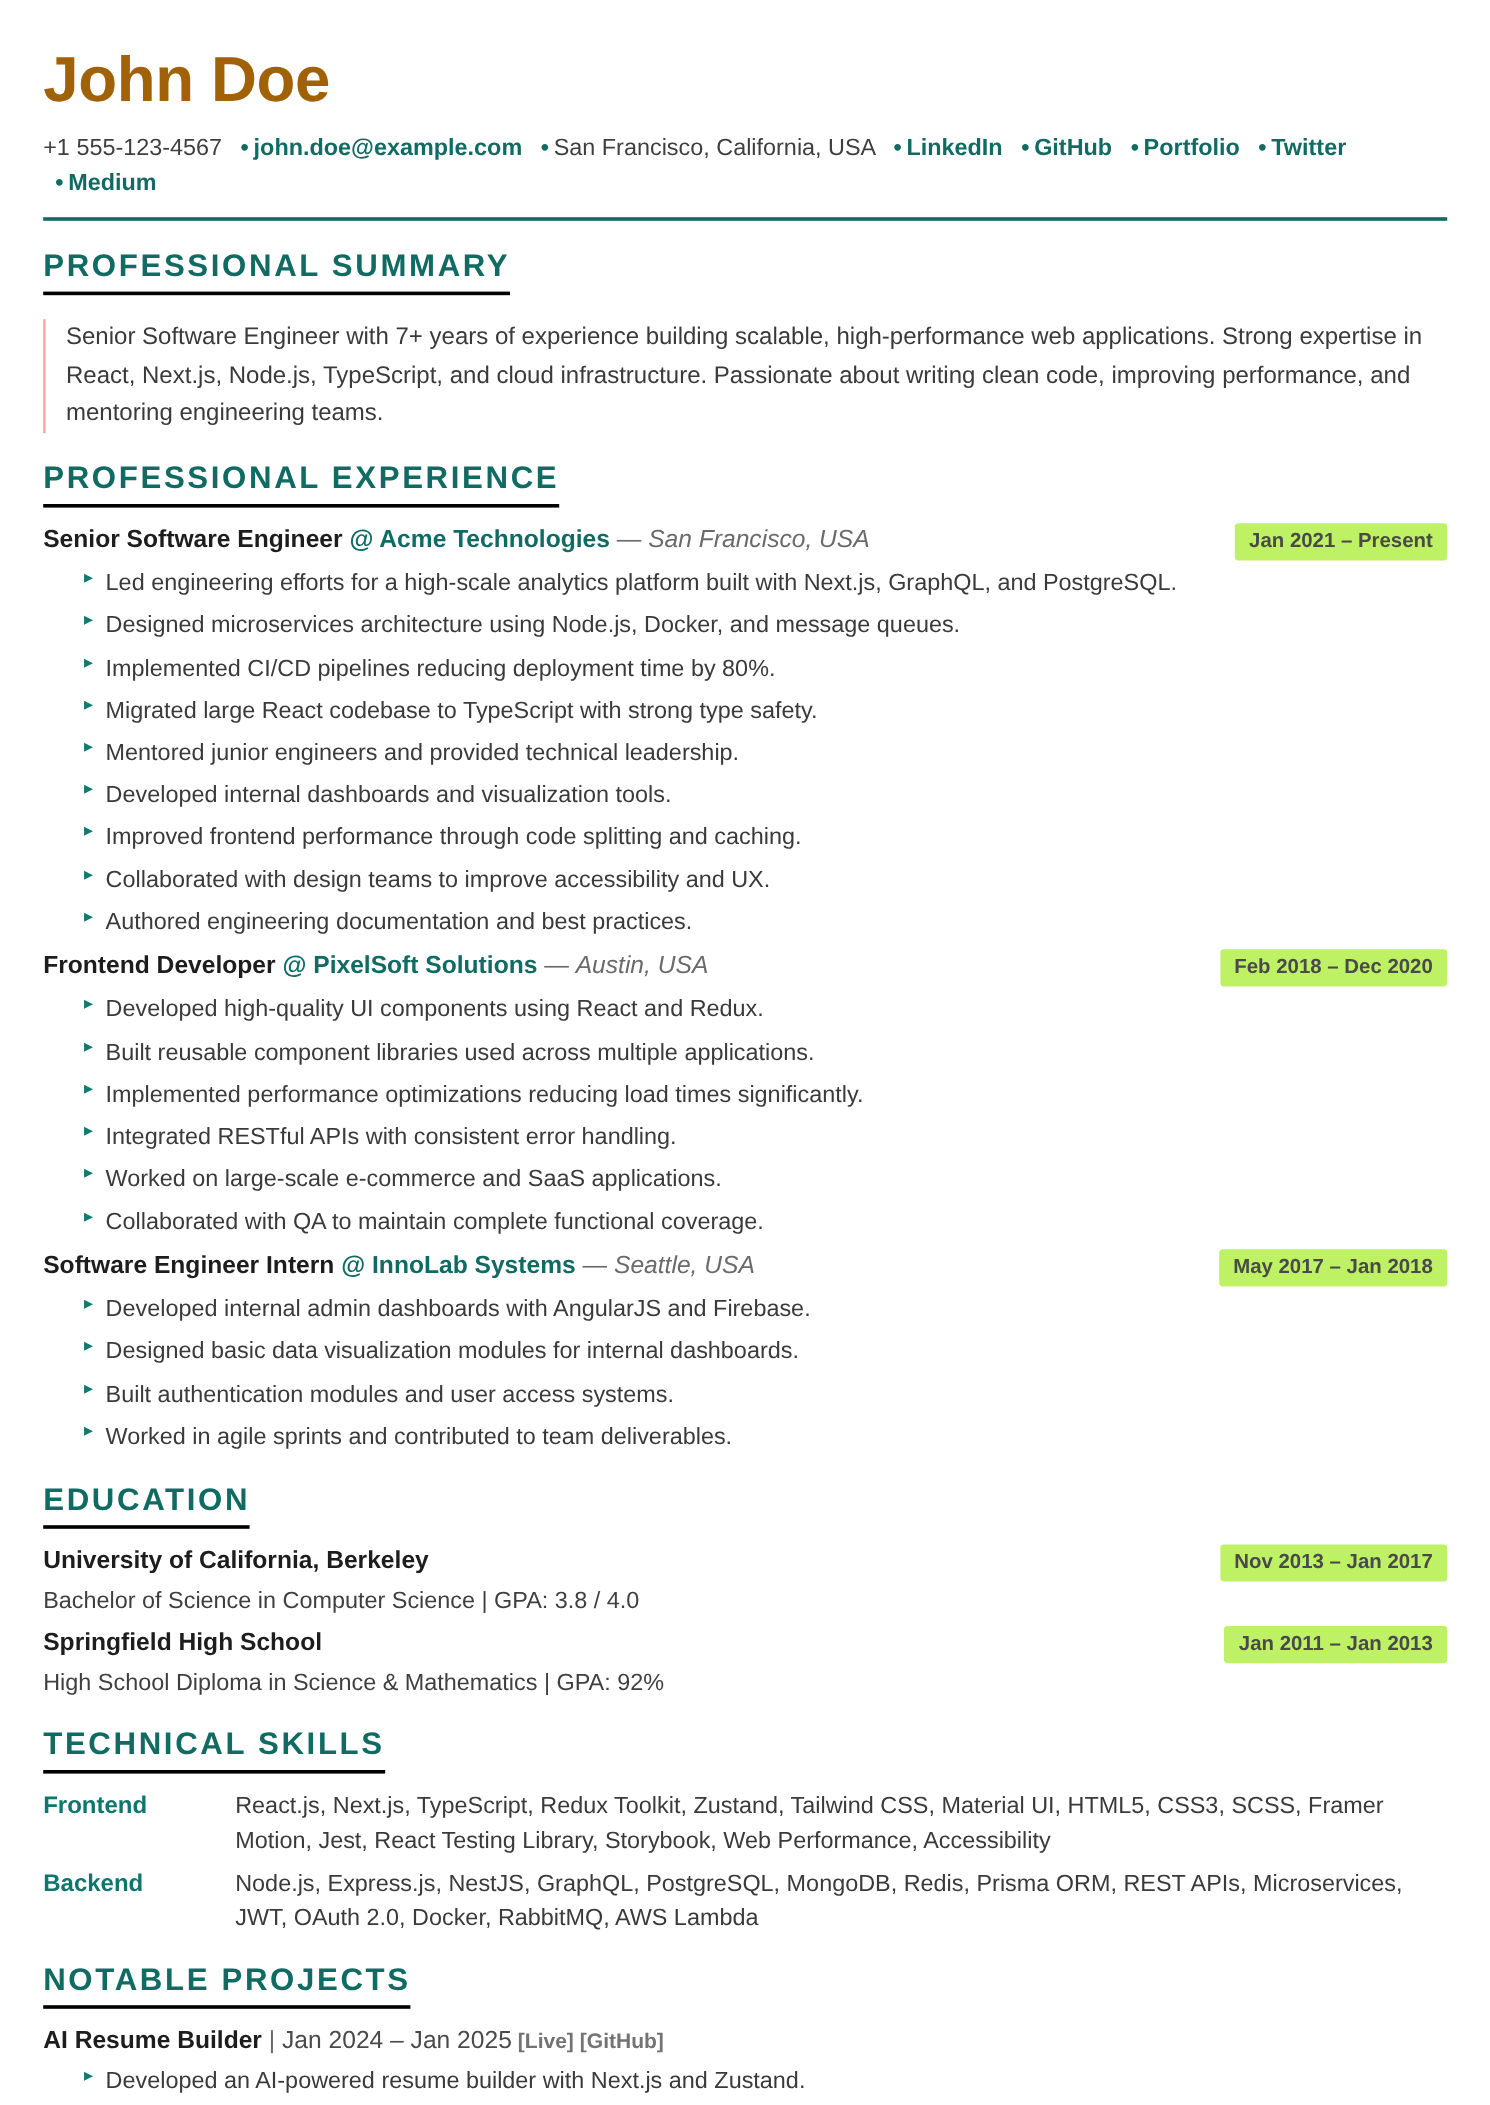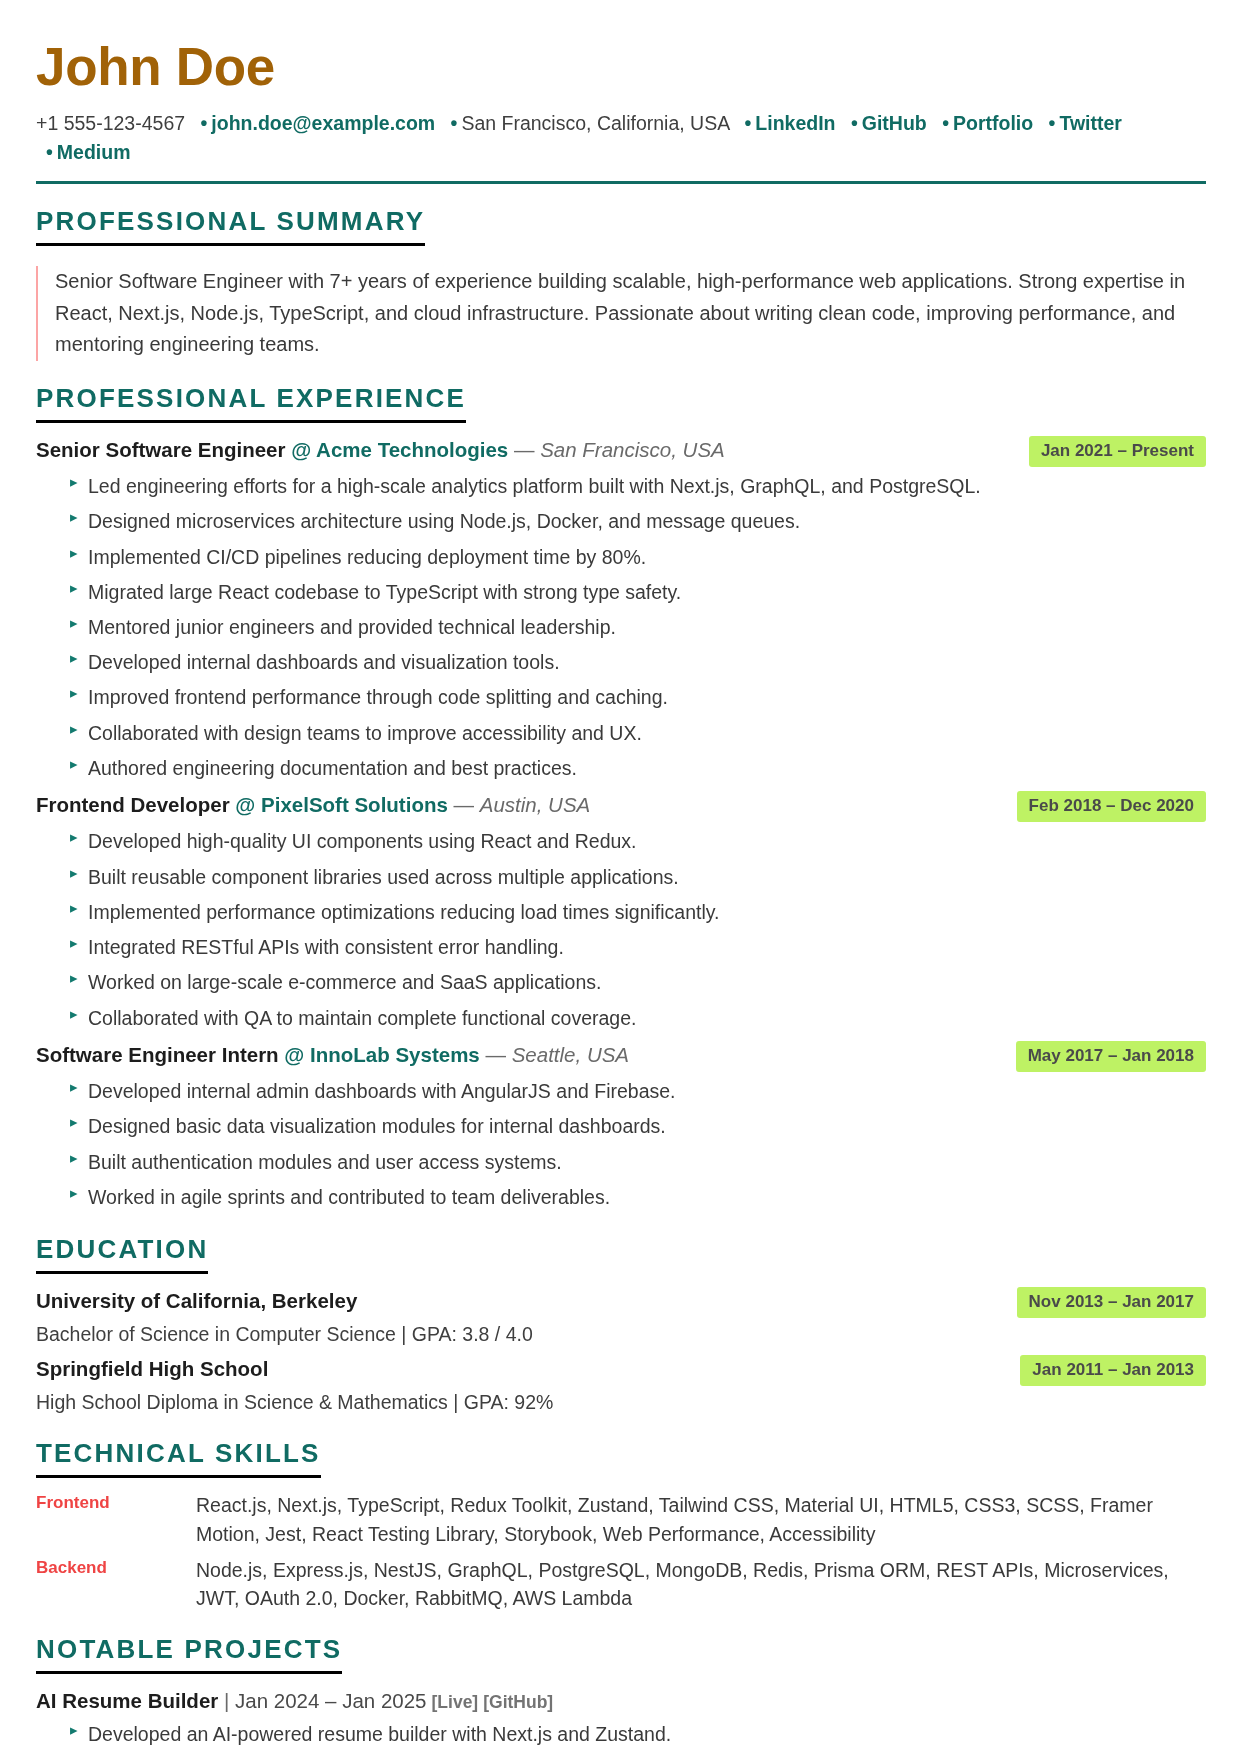--- a/index.html
+++ b/index.html
@@ -138,23 +138,23 @@
   }
 
   
   .skill-row {
     display: flex;
     align-items: flex-start;
     margin-bottom: 8px;
   }
   .skill-cat {
     flex: 0 0 160px;
-    font-size: 17px;
-    font-weight: bold;
-    color: #ef4444;
+    font-size: 20px;
+    font-weight: bold;
+    color: #0f766e;
     line-height: 1.45;
   }
   .skill-val {
     flex: 1 1 auto;
     font-size: 19.5px;
     color: #3a3a3a;
     line-height: 1.45;
   }
 
   

